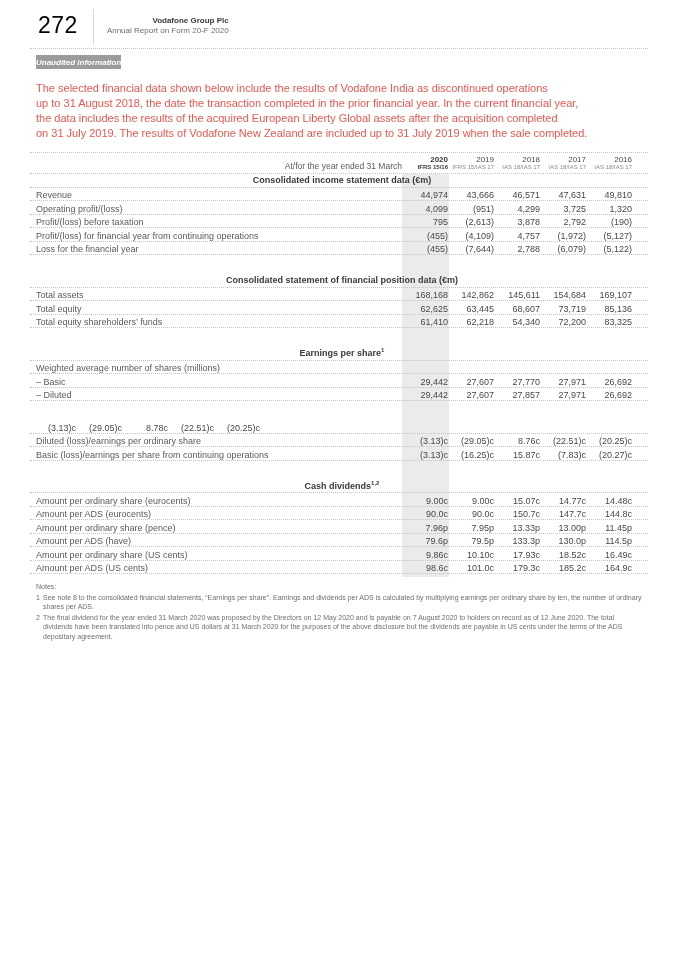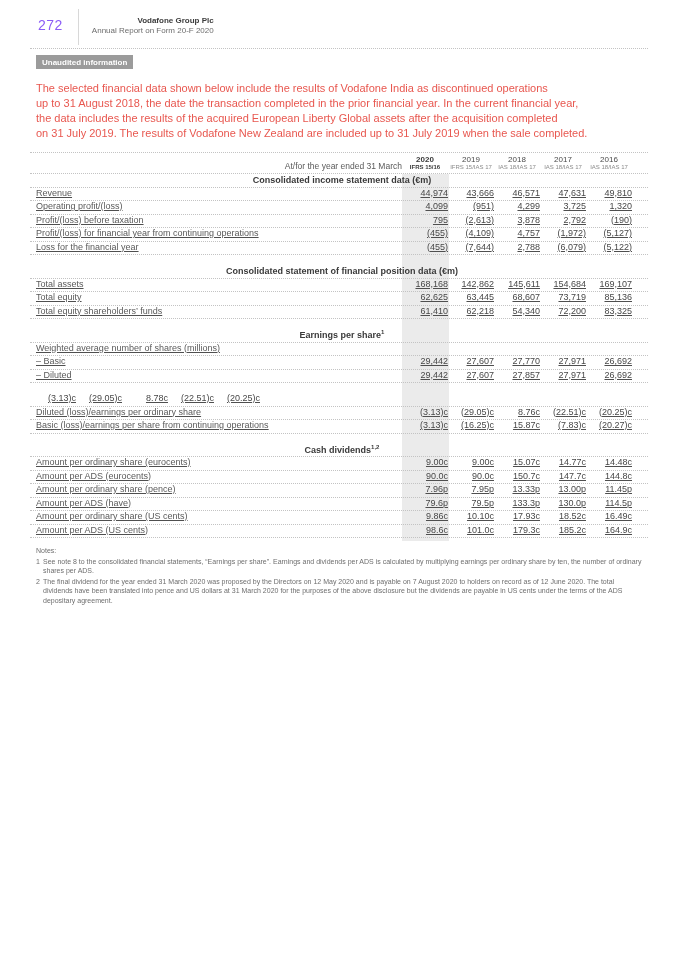--- a/index.html
+++ b/index.html
@@ -13,53 +13,53 @@
   *{box-sizing:border-box; margin:0; padding:0;}
   html,body{background:#ffffff;}
   body{
     width:680px; height:961px; position:relative; overflow:hidden;
     font-family:"Liberation Sans", sans-serif; color:var(--body);
   }
   .page{width:680px; height:961px; position:relative;}
 
   
   .doc-header{display:flex; align-items:flex-start; margin:13px 32px 0 38px;}
-  .page-num{font-size:14px; color:#8b5cf6; letter-spacing:.5px; line-height:24px;}
+  .page-num{font-size:23px; color:#000000; letter-spacing:.5px; line-height:24px;}
   .header-divider{width:1px; align-self:stretch; background:#d8d8d8; margin:-4px 13px 0 15px; height:36px;}
   .header-meta{padding-top:3px;text-align:right;}
   .company-name{font-size:8px; font-weight:bold; color:#3c3c3c; line-height:10px;}
   .report-name{font-size:8px; color:#6d6d6d; line-height:10px;}
   .header-rule{border-top:1px dotted var(--dot); margin:3px 32px 0 30px;}
 
   
   .content{margin:0 30px 0 30px; width:618px;}
 
   .page-title{font-size:19px; font-weight:bold; color:var(--dark); letter-spacing:-.2px; margin:11px 0 0 6px;}
   .badge{display:inline-block; background:var(--badge); color:#ffffff; font-size:8px; font-weight:bold;
-         padding:3px 6px 2px; margin:6px 0 0 6px;}
+         padding:3px 0 2px; margin:6px 0 0 6px;font-style:italic;}
 
   .intro{margin:12px 0 0 6px; color:var(--accent); font-size:11px; line-height:15px;}
 
   
   .fin-table{margin-top:11px; font-size:9px; color:#4f4f4f;}
   .thead{display:flex; align-items:flex-end; border-top:1px dotted var(--dot); border-bottom:1px dotted var(--dot); padding:3px 0 2px;}
   .thead-label{flex:1; padding-left:6px; font-size:8.5px; color:#5a5a5a;text-align:right;}
-  .col-head{width:46px; text-align:center; line-height:7px;}
+  .col-head{width:46px; text-align:right; line-height:7px;}
   .col-year{font-size:8px; color:#4a4a4a;}
   .col-basis{font-size:6px; color:#8a8a8a; white-space:nowrap; margin-top:1px;}
   .col-head.bold .col-year, .col-head.bold .col-basis{font-weight:bold; color:#3a3a3a;}
 
   .tbody{position:relative; z-index:0;}
   .band{position:absolute; left:372px; width:47px; top:0; bottom:-3px; background:var(--band); z-index:-1;}
 
-  .section + .section{margin-top:10px;}
+  .section + .section{margin-top:19px;}
   .section-header{font-weight:bold; color:#3a3a3a; border-bottom:1px dotted var(--dot);
                   height:13.5px; line-height:13px; padding-left:6px;text-align:center;}
   .section-header sup{font-size:6px; vertical-align:super; line-height:0;}
-  .trow{display:flex; align-items:flex-start; border-bottom:1px dotted var(--dot); height:13.5px;text-decoration:underline;}
+  .trow{display:flex; align-items:flex-end; border-bottom:1px dotted var(--dot); height:13.5px;}
   .tlabel{flex:1; padding-left:6px; color:#5a5a5a; white-space:nowrap;}
   .tcell{width:46px; text-align:right; color:#474747;}
   .tspacer{width:16px;}
 
   
   .notes{margin-top:8px; font-size:7px; line-height:9.5px; color:#6e6e6e;}
   .notes-heading{padding-left:6px;}
   .note{display:flex; margin-top:1px;}
   .note-num{width:13px; padding-left:6px; flex:none;}
   .note-text{flex:1; padding-right:4px;}

